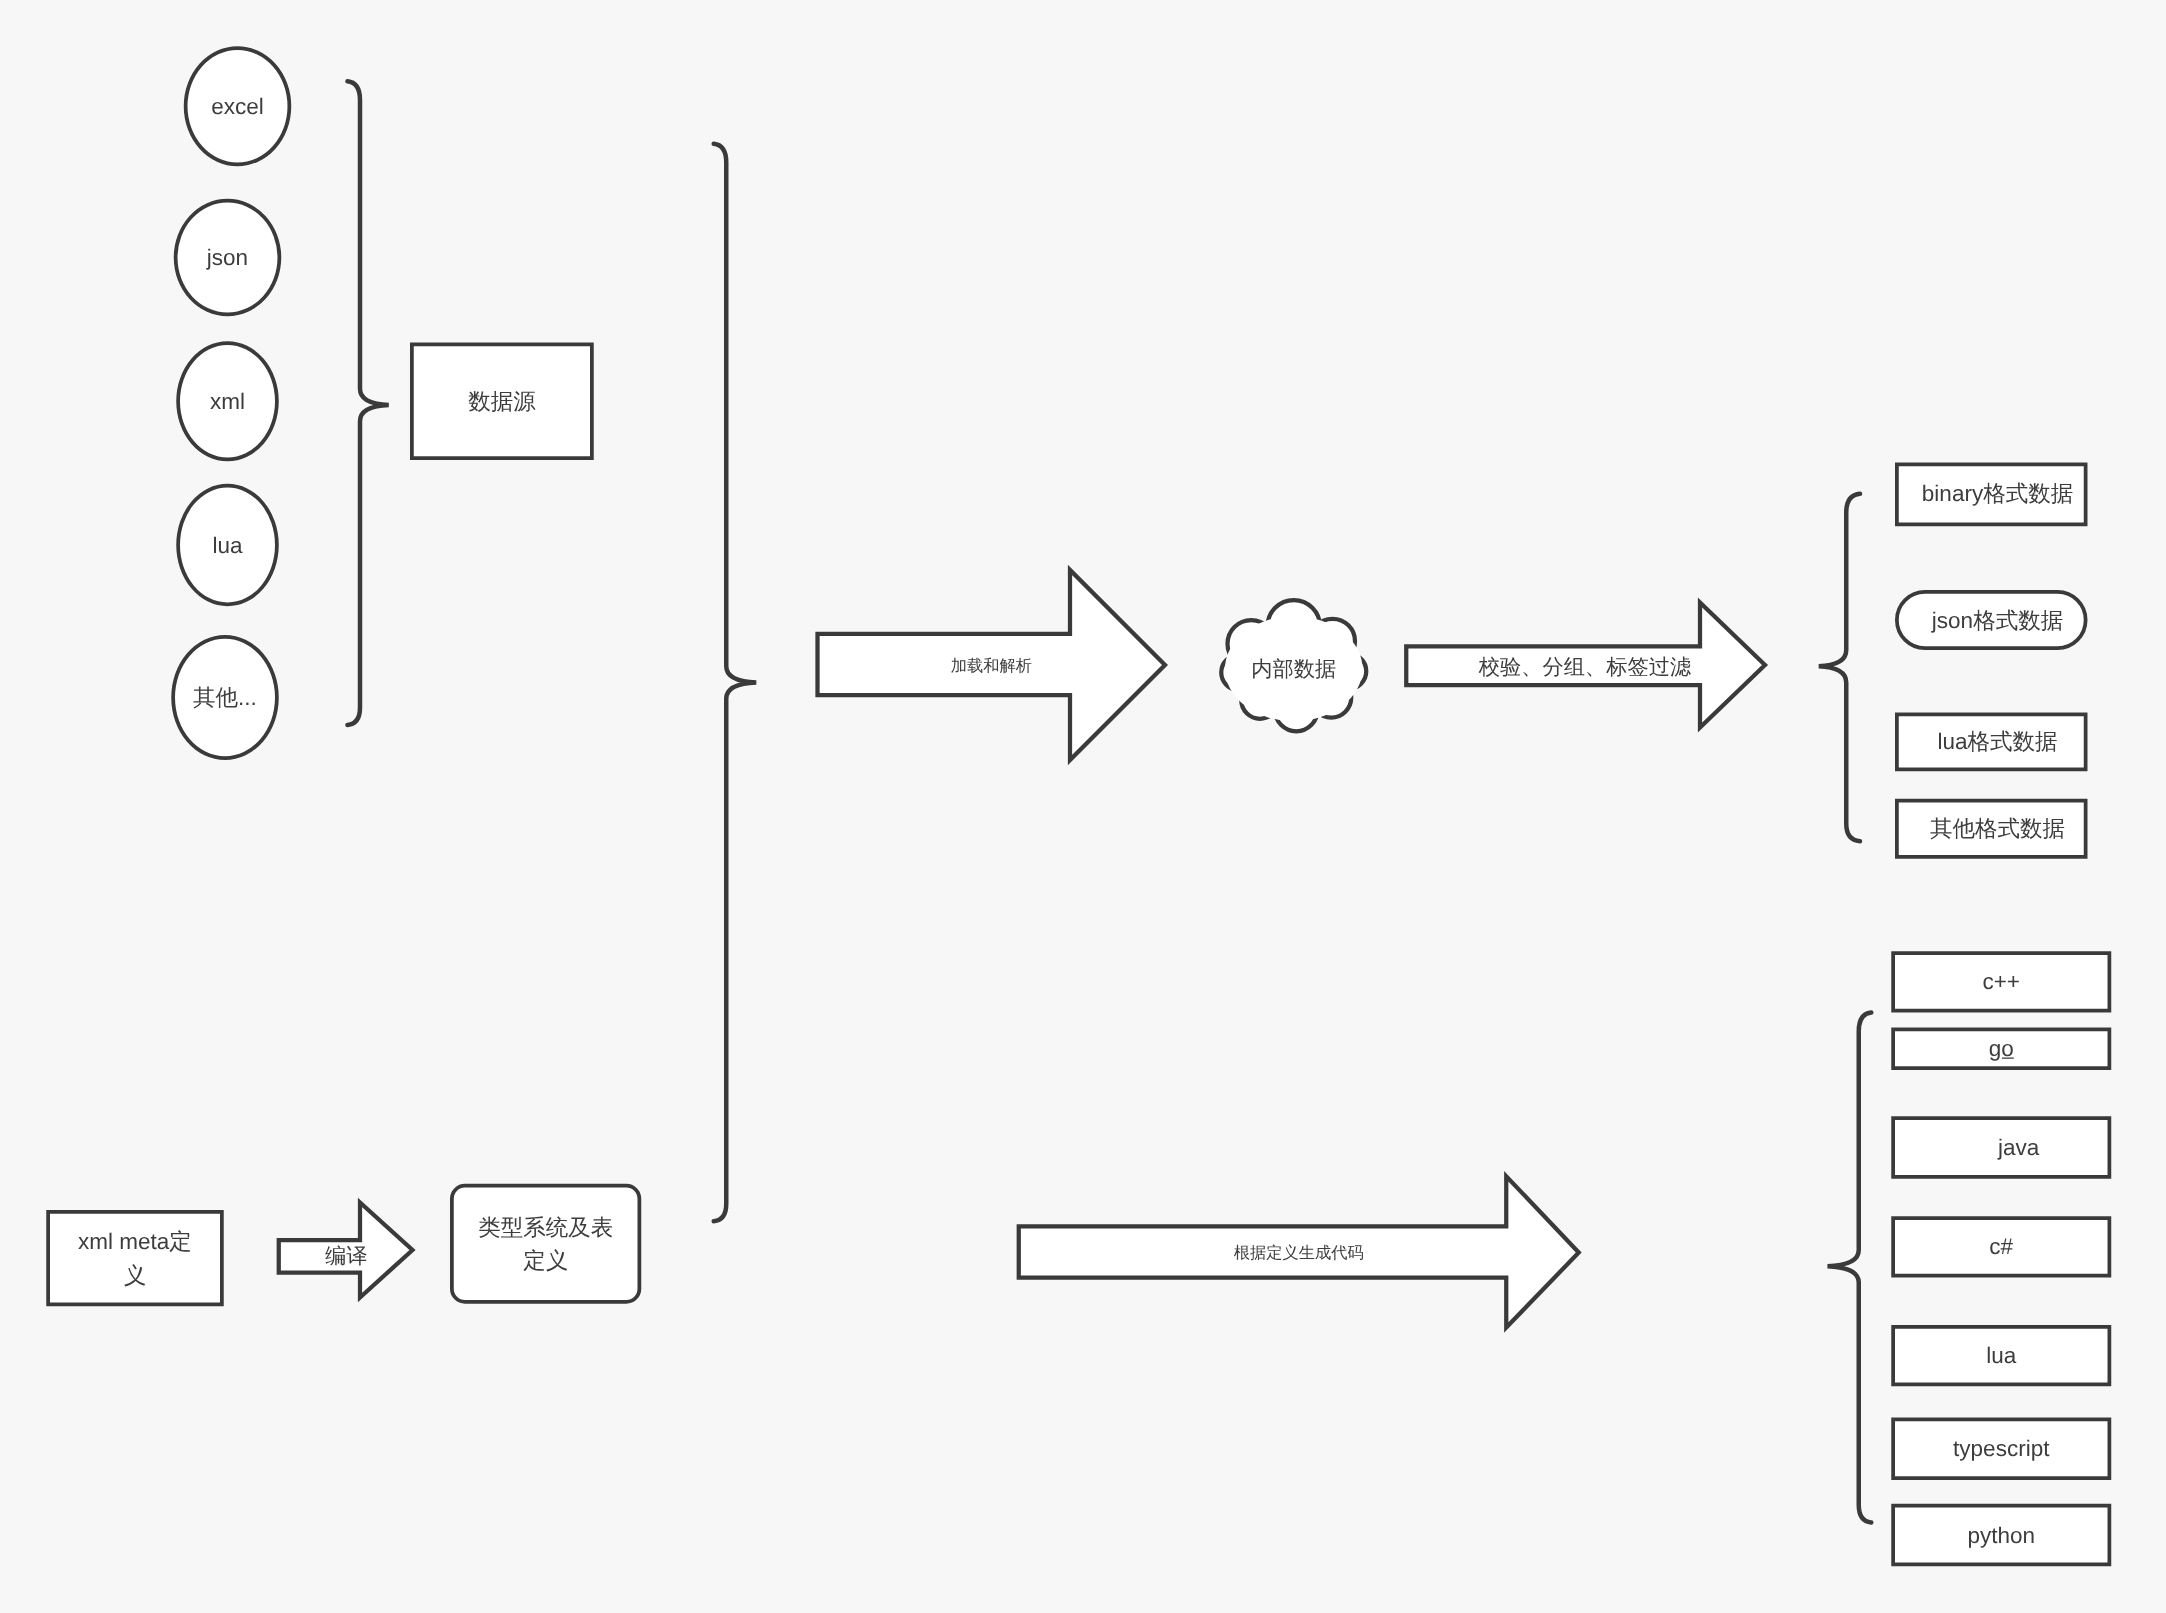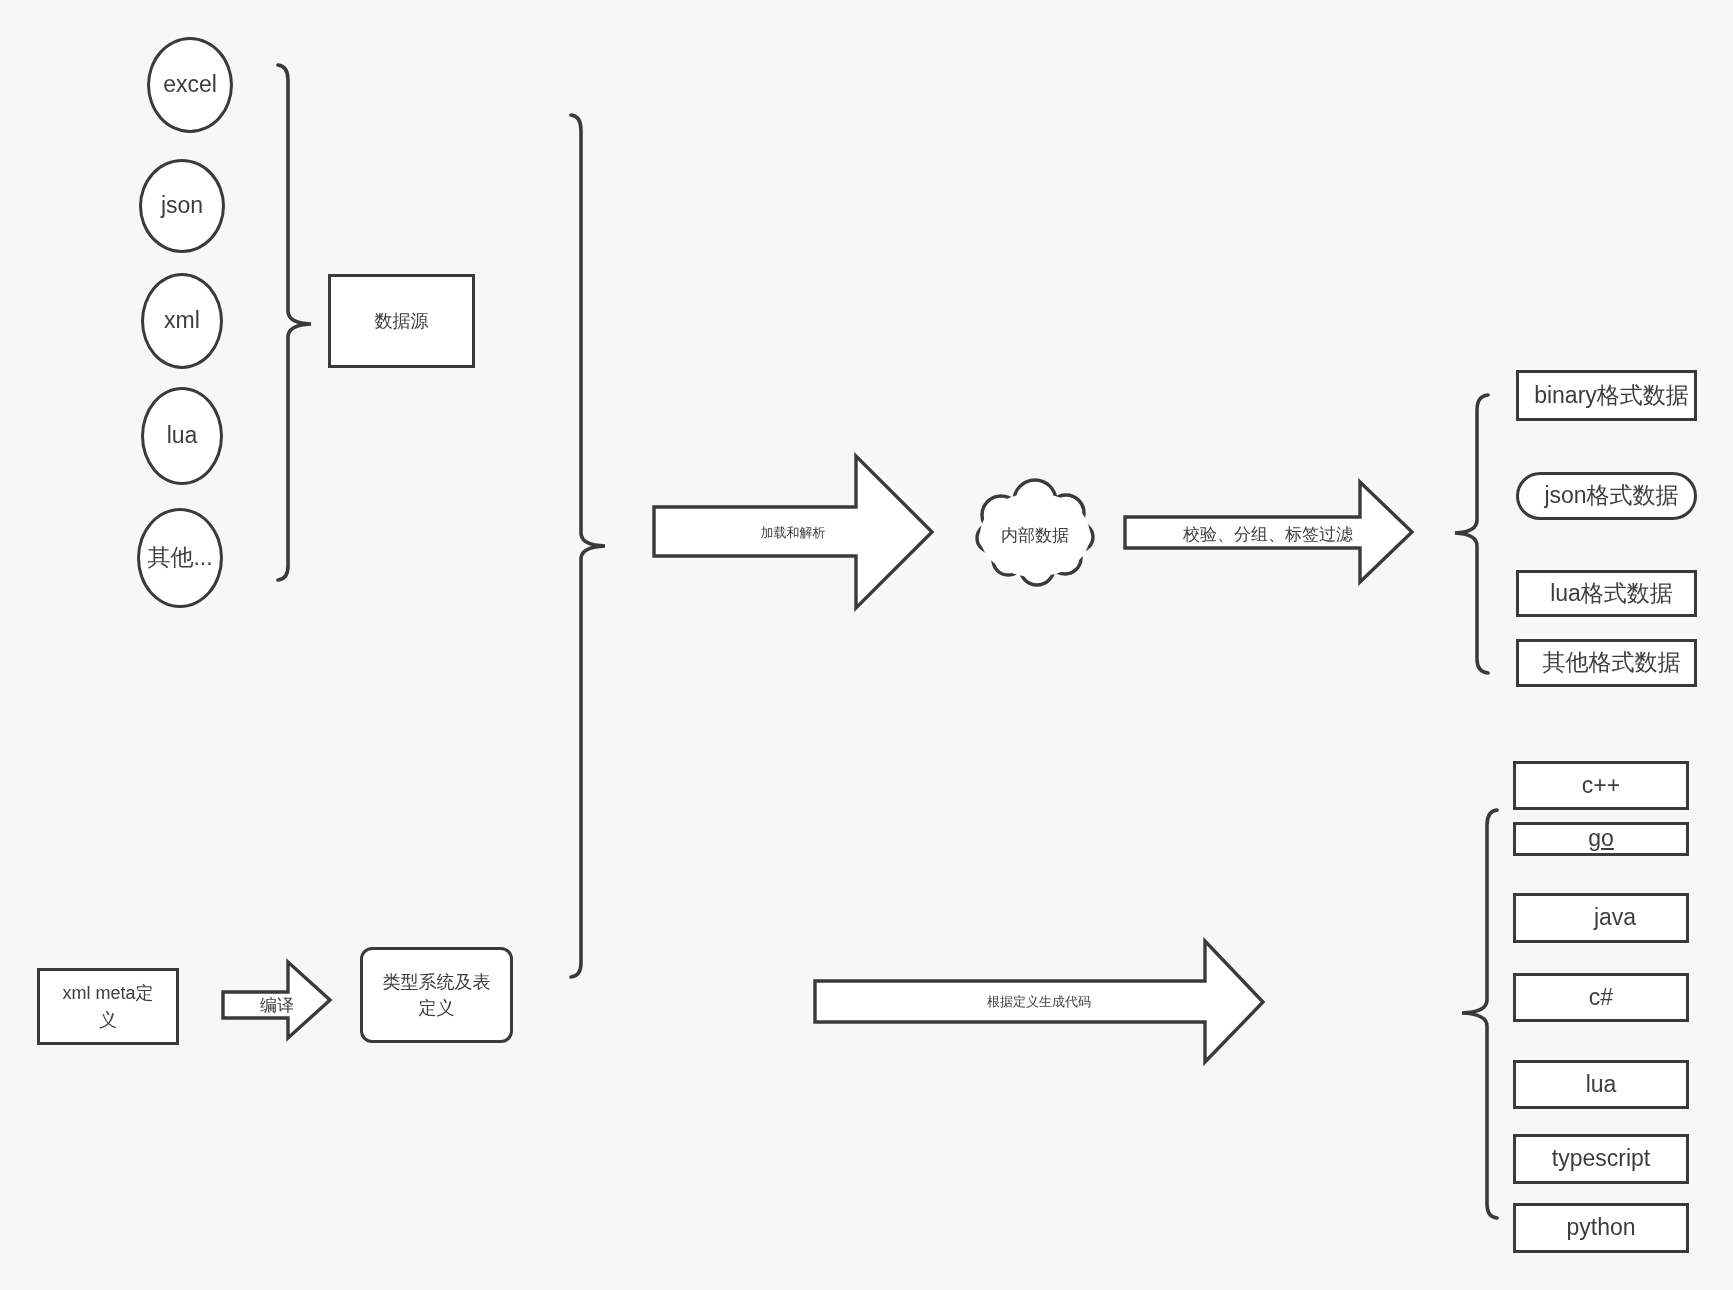--- a/index.html
+++ b/index.html
@@ -22,21 +22,21 @@
     width: 1733px; height: 1290px;
   }
   .node {
     position: absolute;
     background: #ffffff;
     border: 3px solid #3a3a3a;
     display: flex;
     align-items: center;
     justify-content: center;
     text-align: center;
-    font-size: 23px;
+    font-size: 18px;
     line-height: 1.45;
     color: #3d3d3d;
   }
   .ellipse { border-radius: 50%; }
   .rounded { border-radius: 12px; }
 
   
   .e-excel { left: 147px; top: 37px;  width: 86px; height: 96px; }
   .e-json  { left: 139px; top: 159px; width: 86px; height: 94px; }
   .e-xml   { left: 141px; top: 273px; width: 82px; height: 96px; }
@@ -44,21 +44,21 @@
   .e-other { left: 137px; top: 508px; width: 86px; height: 100px; }
 
   
   .b-datasource { left: 328px; top: 274px; width: 147px; height: 94px; font-size: 18px; }
   .b-xmlmeta    { left: 37px;  top: 968px; width: 142px; height: 77px; font-size: 18px; }
   .b-xmlmeta .wrap { width: 104px; }
   .b-typesys    { left: 360px; top: 947px; width: 153px; height: 96px; font-size: 18px; }
   .b-typesys .wrap { width: 112px; }
 
   
-  .b-fmt { left: 1516px; width: 181px; height: 49px; padding-left: 10px; }
+  .b-fmt { left: 1516px; width: 154px; height: 49px; padding-left: 10px; }
   .b-fmt-binary { top: 370px; height: 51px; }
   .b-fmt-json   { top: 472px; height: 48px; border-radius: 24px; }
   .b-fmt-lua    { top: 570px; height: 47px; }
   .b-fmt-other  { top: 639px; height: 48px; }
 
   
   .b-lang { left: 1513px; width: 176px; height: 49px; }
   .b-lang-cpp        { top: 761px; }
   .b-lang-go         { top: 822px; height: 34px; text-decoration: underline; }
   .b-lang-java       { top: 893px; height: 50px; padding-left: 28px; }

